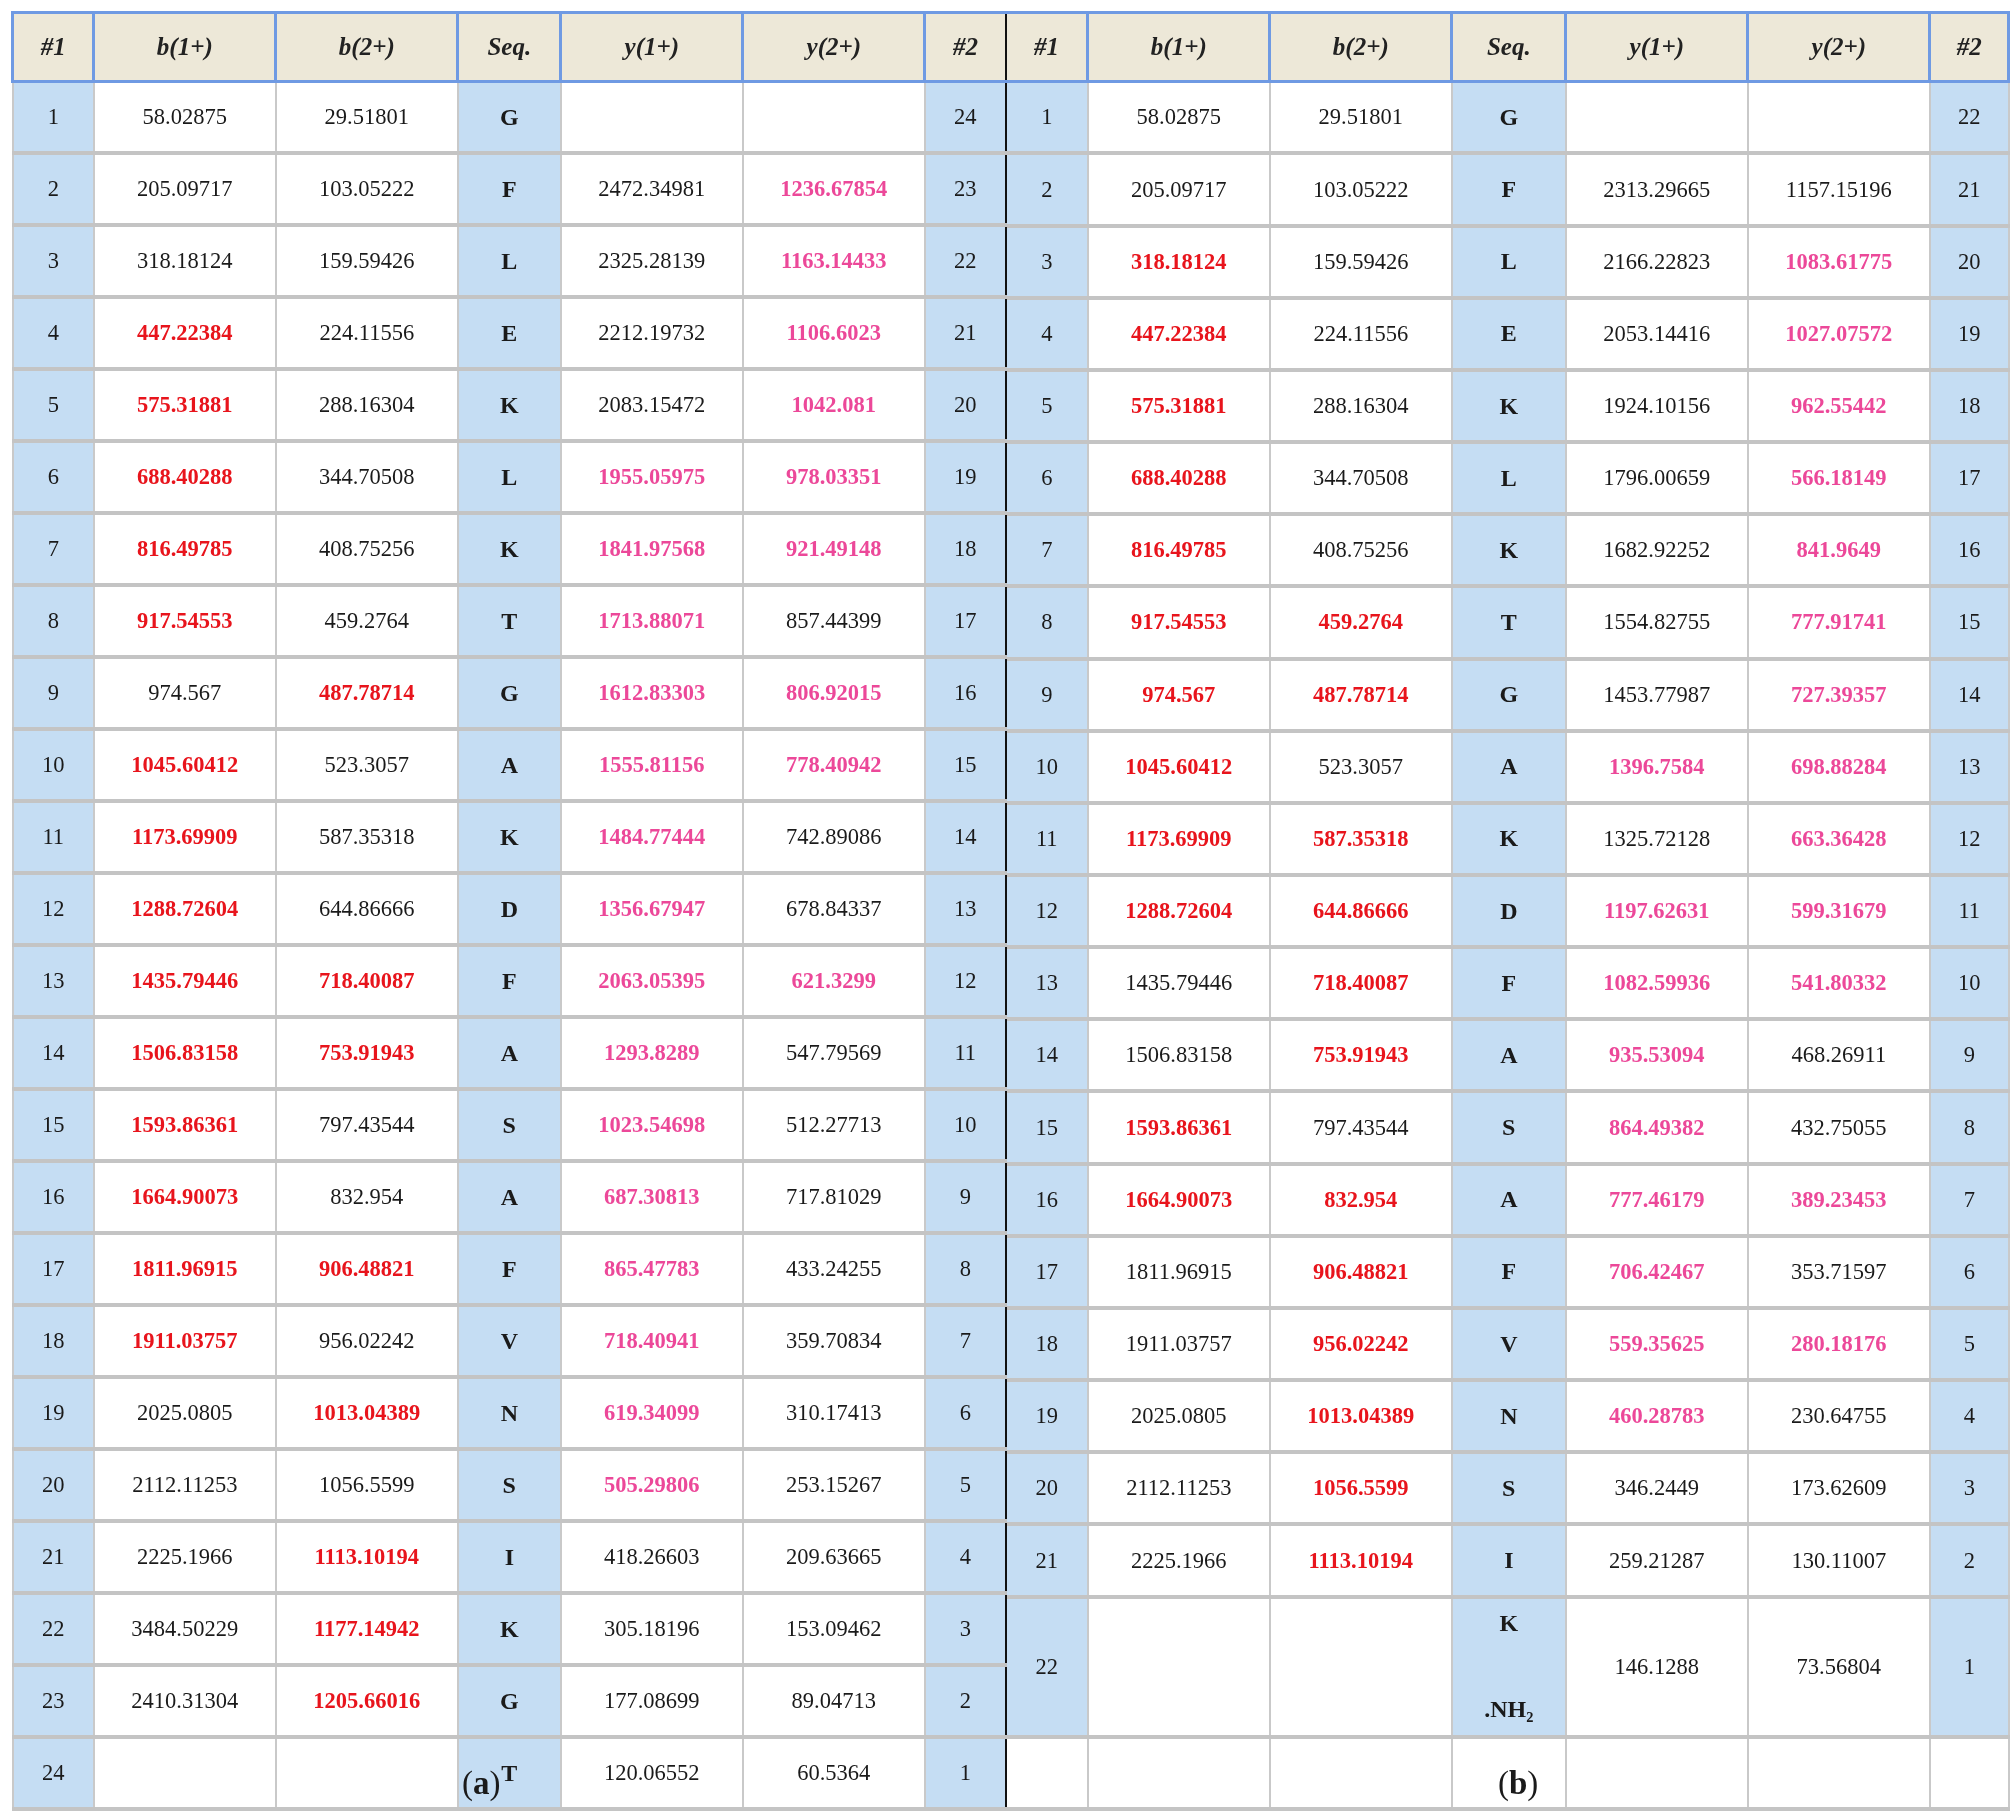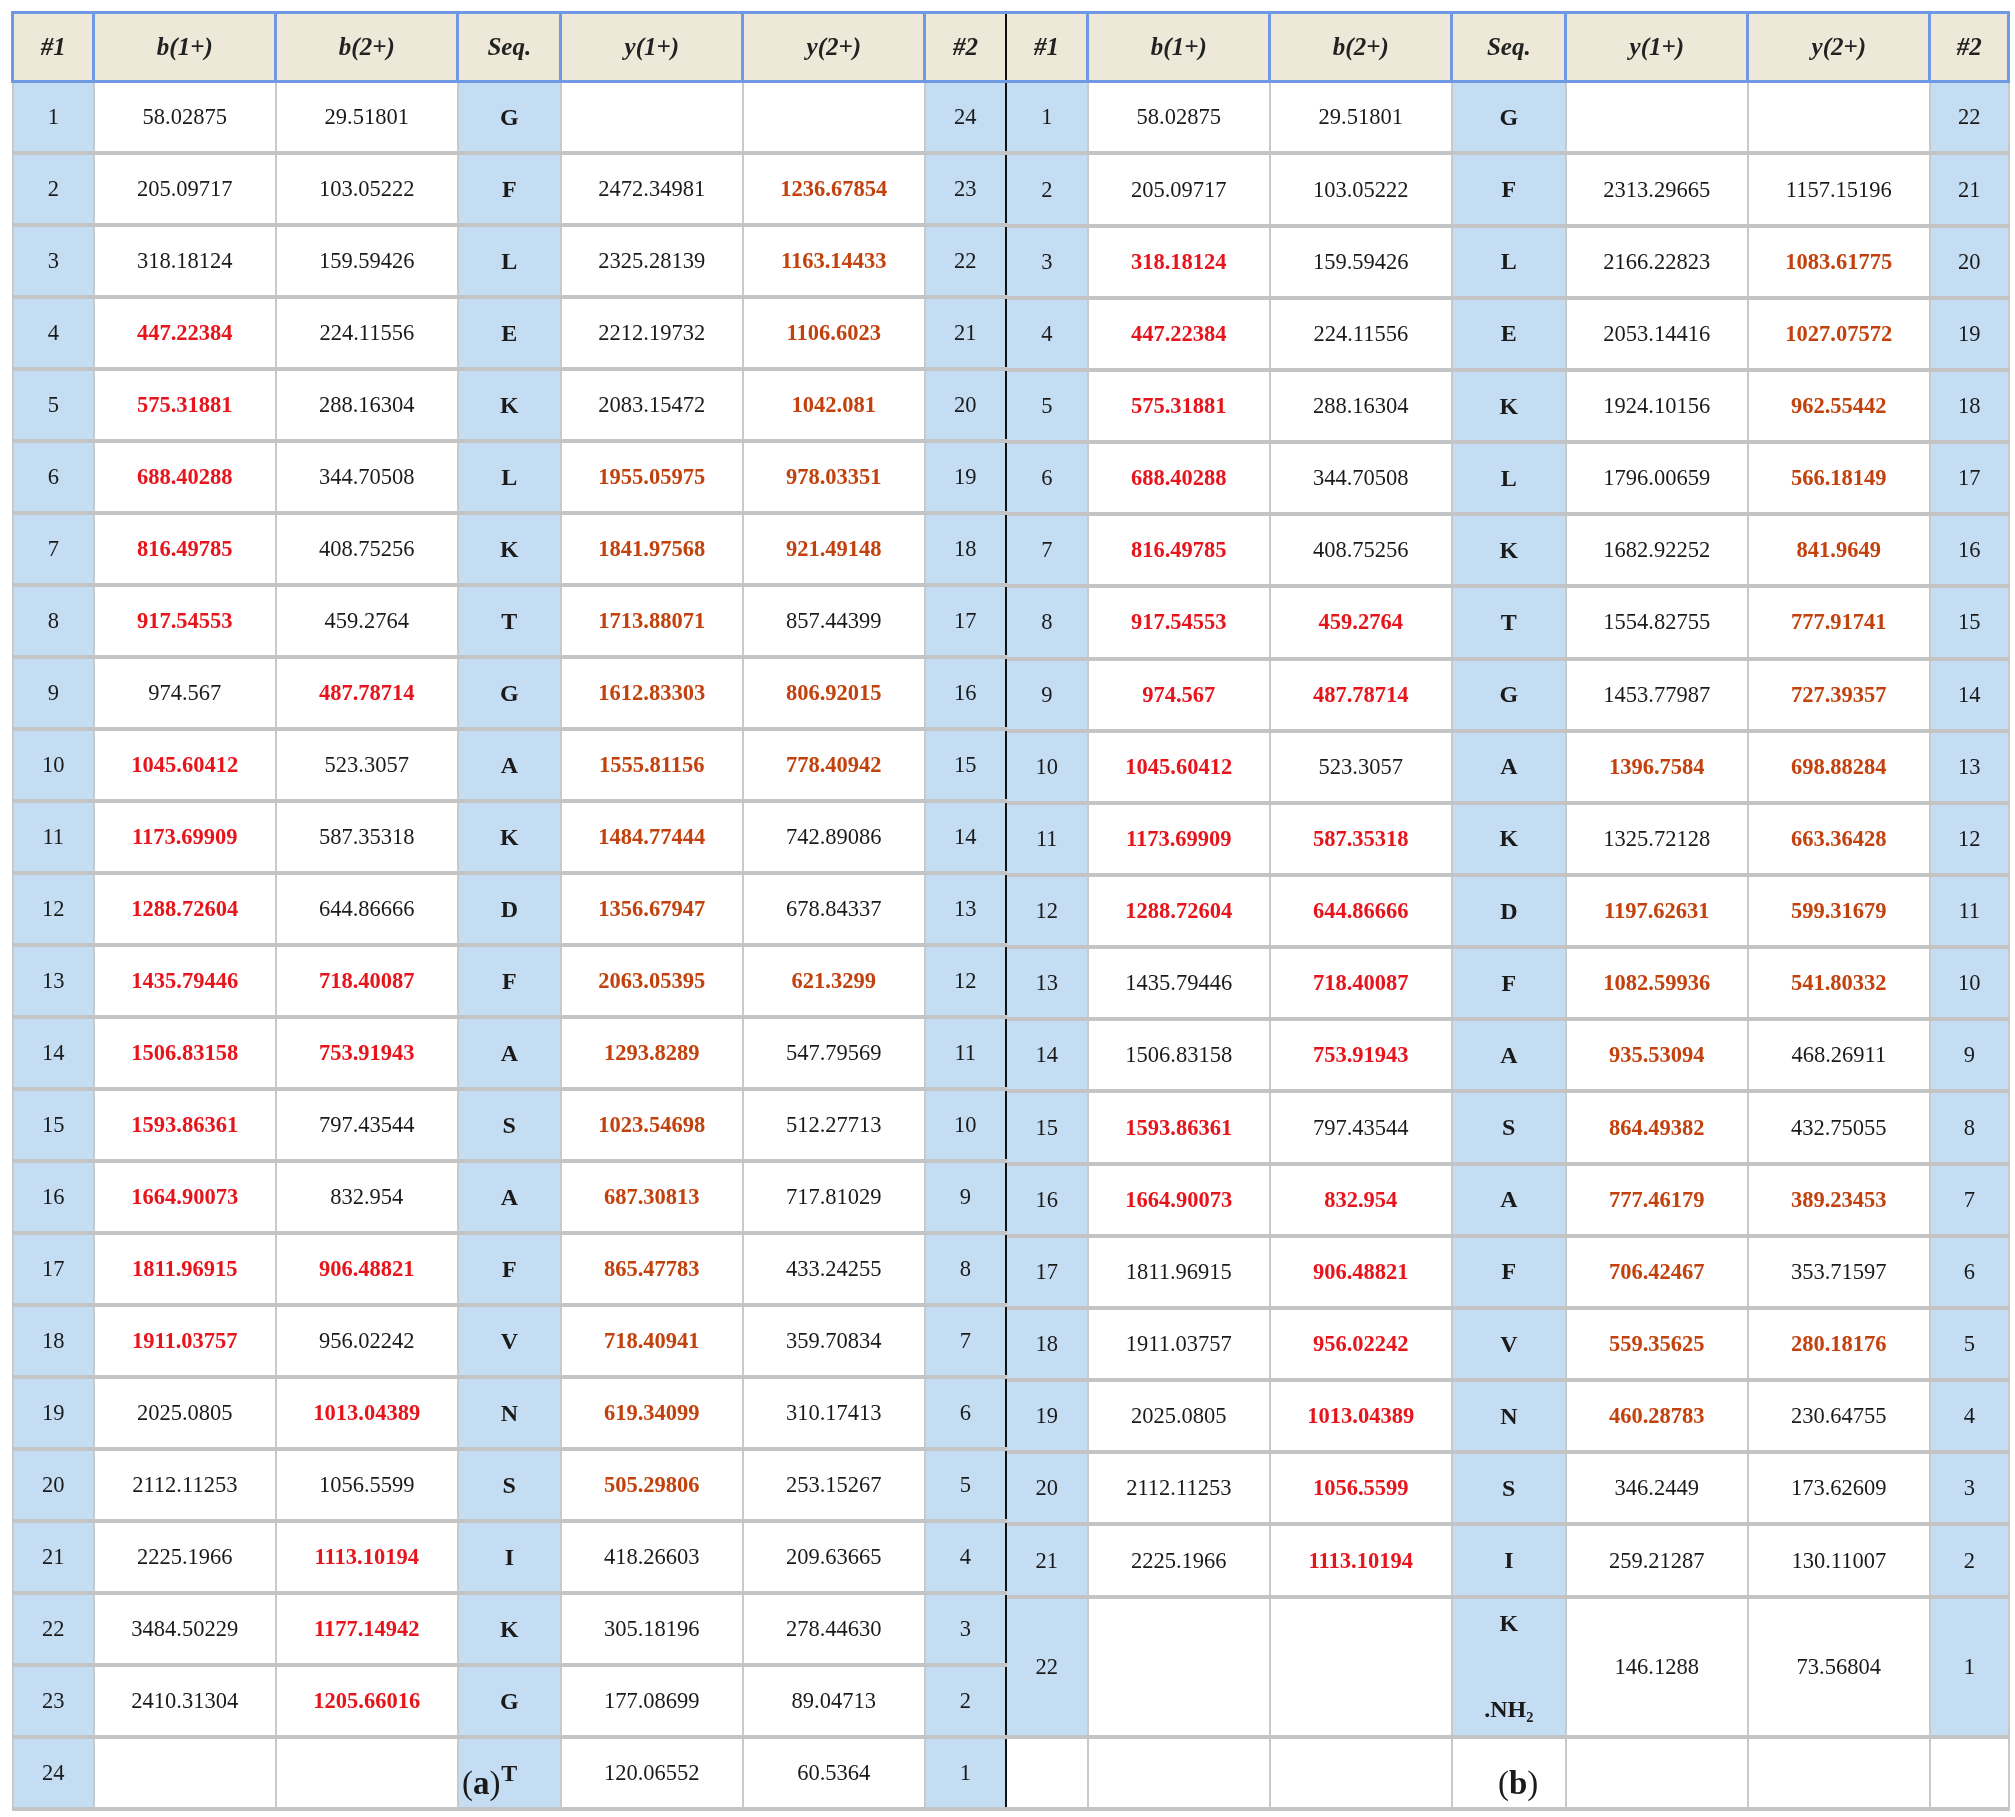--- a/index.html
+++ b/index.html
@@ -11,21 +11,21 @@
   table.t-a { width: 991px; }
   table.t-b { width: 1002px; }
   th, td { text-align: center; vertical-align: middle; padding: 0; }
   th { background: #ede8d8; height: 66px; font-style: italic; font-weight: bold;
        font-size: 25px; color: #222; border: 3.4px solid #6f9ae3; }
   td { height: 68px; font-size: 22.5px; border-left: 2.8px solid #c9c9c9; border-right: 2.8px solid #c9c9c9;
        border-bottom: 4px solid #c4c4c4; background: #ffffff; }
   td.idx, td.seq { background: #c5ddf3; }
   td.seq { font-weight: bold; font-size: 24px; }
   td.red { color: #e8141c; font-weight: bold; }
-  td.blue { color: #c2410c; font-weight: bold; }
+  td.blue { color: #ec4899; font-weight: bold; }
   td.empty-row { background: #ffffff; }
   .t-a tr > :last-child { border-right: 2.3px solid #111; }
   .t-b tr > :first-child { border-left: 0; }
   .seq-stack { display: flex; flex-direction: column; justify-content: space-between; height: 113px; }
   .captions { position: absolute; left: 0; top: 1765px; width: 2015px; height: 45px; }
   .cap { position: absolute; top: 0; font-size: 33px; font-family: "Liberation Serif", serif; }
   .cap-a { left: 462px; }
   .cap-b { left: 1498px; }
   .cap b { font-weight: bold; }
   col.c-idx { width: 81px; }
@@ -248,21 +248,21 @@
             <td>418.26603</td>
             <td>209.63665</td>
             <td class="idx">4</td>
           </tr>
           <tr>
             <td class="idx">22</td>
             <td>3484.50229</td>
             <td class="red">1177.14942</td>
             <td class="seq">K</td>
             <td>305.18196</td>
-            <td>278.44630</td>
+            <td>153.09462</td>
             <td class="idx">3</td>
           </tr>
           <tr>
             <td class="idx">23</td>
             <td>2410.31304</td>
             <td class="red">1205.66016</td>
             <td class="seq">G</td>
             <td>177.08699</td>
             <td>89.04713</td>
             <td class="idx">2</td>

